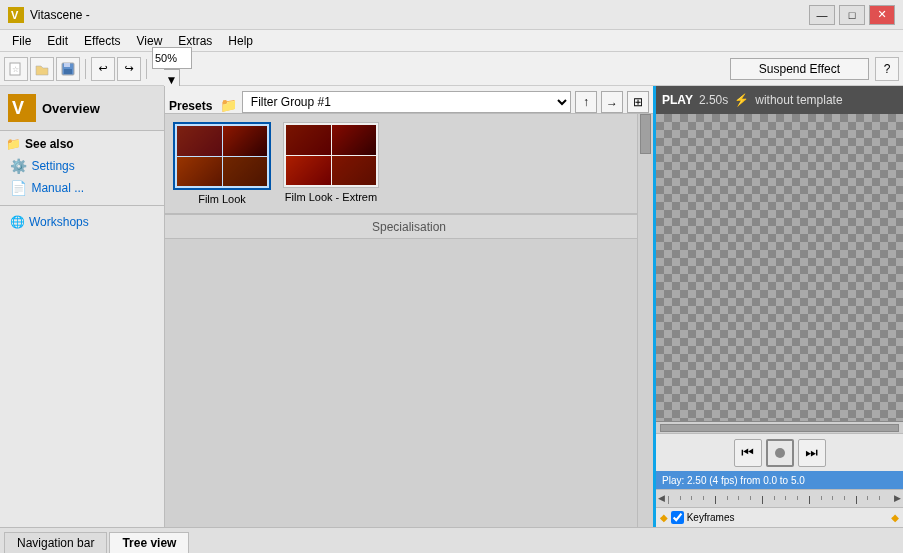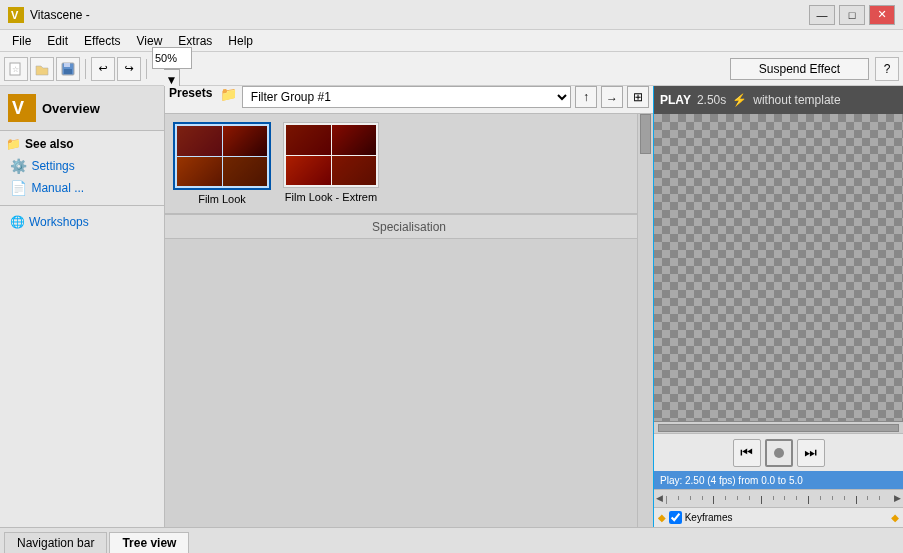--- a/index.html
+++ b/index.html
@@ -36,37 +36,37 @@
     .ov-icon { width: 28px; height: 28px; background: linear-gradient(135deg, #cc0000, #ffcc00); display: flex; align-items: center; justify-content: center; color: white; font-weight: bold; font-size: 14px; }
     .ov-label { font-size: 13px; font-weight: bold; }
     .see-also-section { padding: 6px; }
     .see-also-title { font-size: 12px; font-weight: bold; margin-bottom: 4px; display: flex; align-items: center; gap: 4px; }
     .see-also-item { display: flex; align-items: center; gap: 4px; padding: 3px 4px; cursor: pointer; color: #0066cc; font-size: 12px; }
     .see-also-icon { font-size: 14px; }
     .workshops-item { display: flex; align-items: center; gap: 4px; padding: 3px 4px; cursor: pointer; color: #0066cc; font-size: 12px; }
 
     
     .center-panel { flex: 1; display: flex; flex-direction: column; min-width: 0; background: #f0f0f0; }
-    .presets-bar { height: 28px; background: #f0f0f0; border-bottom: 1px solid #bbb; display: flex; align-items: flex-start; padding: 0 4px; gap: 4px; }
+    .presets-bar { height: 28px; background: #f0f0f0; border-bottom: 1px solid #bbb; display: flex; align-items: flex-end; padding: 0 4px; gap: 4px; }
     .presets-label { font-size: 12px; font-weight: bold; margin-right: 4px; }
     .folder-icon { color: #e8a000; font-size: 14px; }
     .preset-select { flex: 1; height: 22px; border: 1px solid #aaa; padding: 0 4px; font-size: 12px; background: white; }
     .preset-nav-btn { width: 22px; height: 22px; background: #f5f5f5; border: 1px solid #aaa; display: flex; align-items: center; justify-content: center; cursor: pointer; }
     .grid-btn { width: 22px; height: 22px; background: #f5f5f5; border: 1px solid #aaa; display: flex; align-items: center; justify-content: center; cursor: pointer; }
     .preset-item { display: flex; flex-direction: column; align-items: center; cursor: pointer; }
     .preset-item.selected .preset-thumb-container { border: 2px solid #0066cc; background: #cce8ff; padding: 2px; }
     .preset-thumb-container { padding: 2px; background: #f0f0f0; border: 1px solid #bbb; }
     .preset-thumb { width: 90px; height: 60px; display: grid; grid-template-columns: 1fr 1fr; grid-template-rows: 1fr 1fr; gap: 1px; }
     .thumb-cell { background: #888; overflow: hidden; position: relative; }
     .preset-label { font-size: 11px; margin-top: 3px; text-align: center; }
     .specialisation-bar { height: 24px; background: #d8d8d8; border-top: 1px solid #bbb; display: flex; align-items: center; justify-content: center; font-size: 12px; color: #555; }
     .specialisation-area { flex: 1; background: #d0d0d0; }
 
     
-    .right-panel { width: 250px; background: #606060; border-left: 1px solid #0ea5e9; display: flex; flex-direction: column; }
+    .right-panel { width: 250px; background: #606060; border-left: 3px solid #0ea5e9; display: flex; flex-direction: column; }
     .preview-header { height: 28px; background: #505050; display: flex; align-items: center; padding: 0 6px; gap: 6px; color: white; font-size: 12px; }
     .play-label { font-weight: bold; color: white; }
     .time-label { color: #ddd; }
     .bolt-icon { color: #ffcc00; }
     .template-label { color: #ddd; }
     .preview-area { flex: 1; position: relative; overflow: hidden; }
     .checker-bg { width: 100%; height: 100%; background-image: 
       linear-gradient(45deg, #888 25%, transparent 25%), 
       linear-gradient(-45deg, #888 25%, transparent 25%), 
       linear-gradient(45deg, transparent 75%, #888 75%), 

